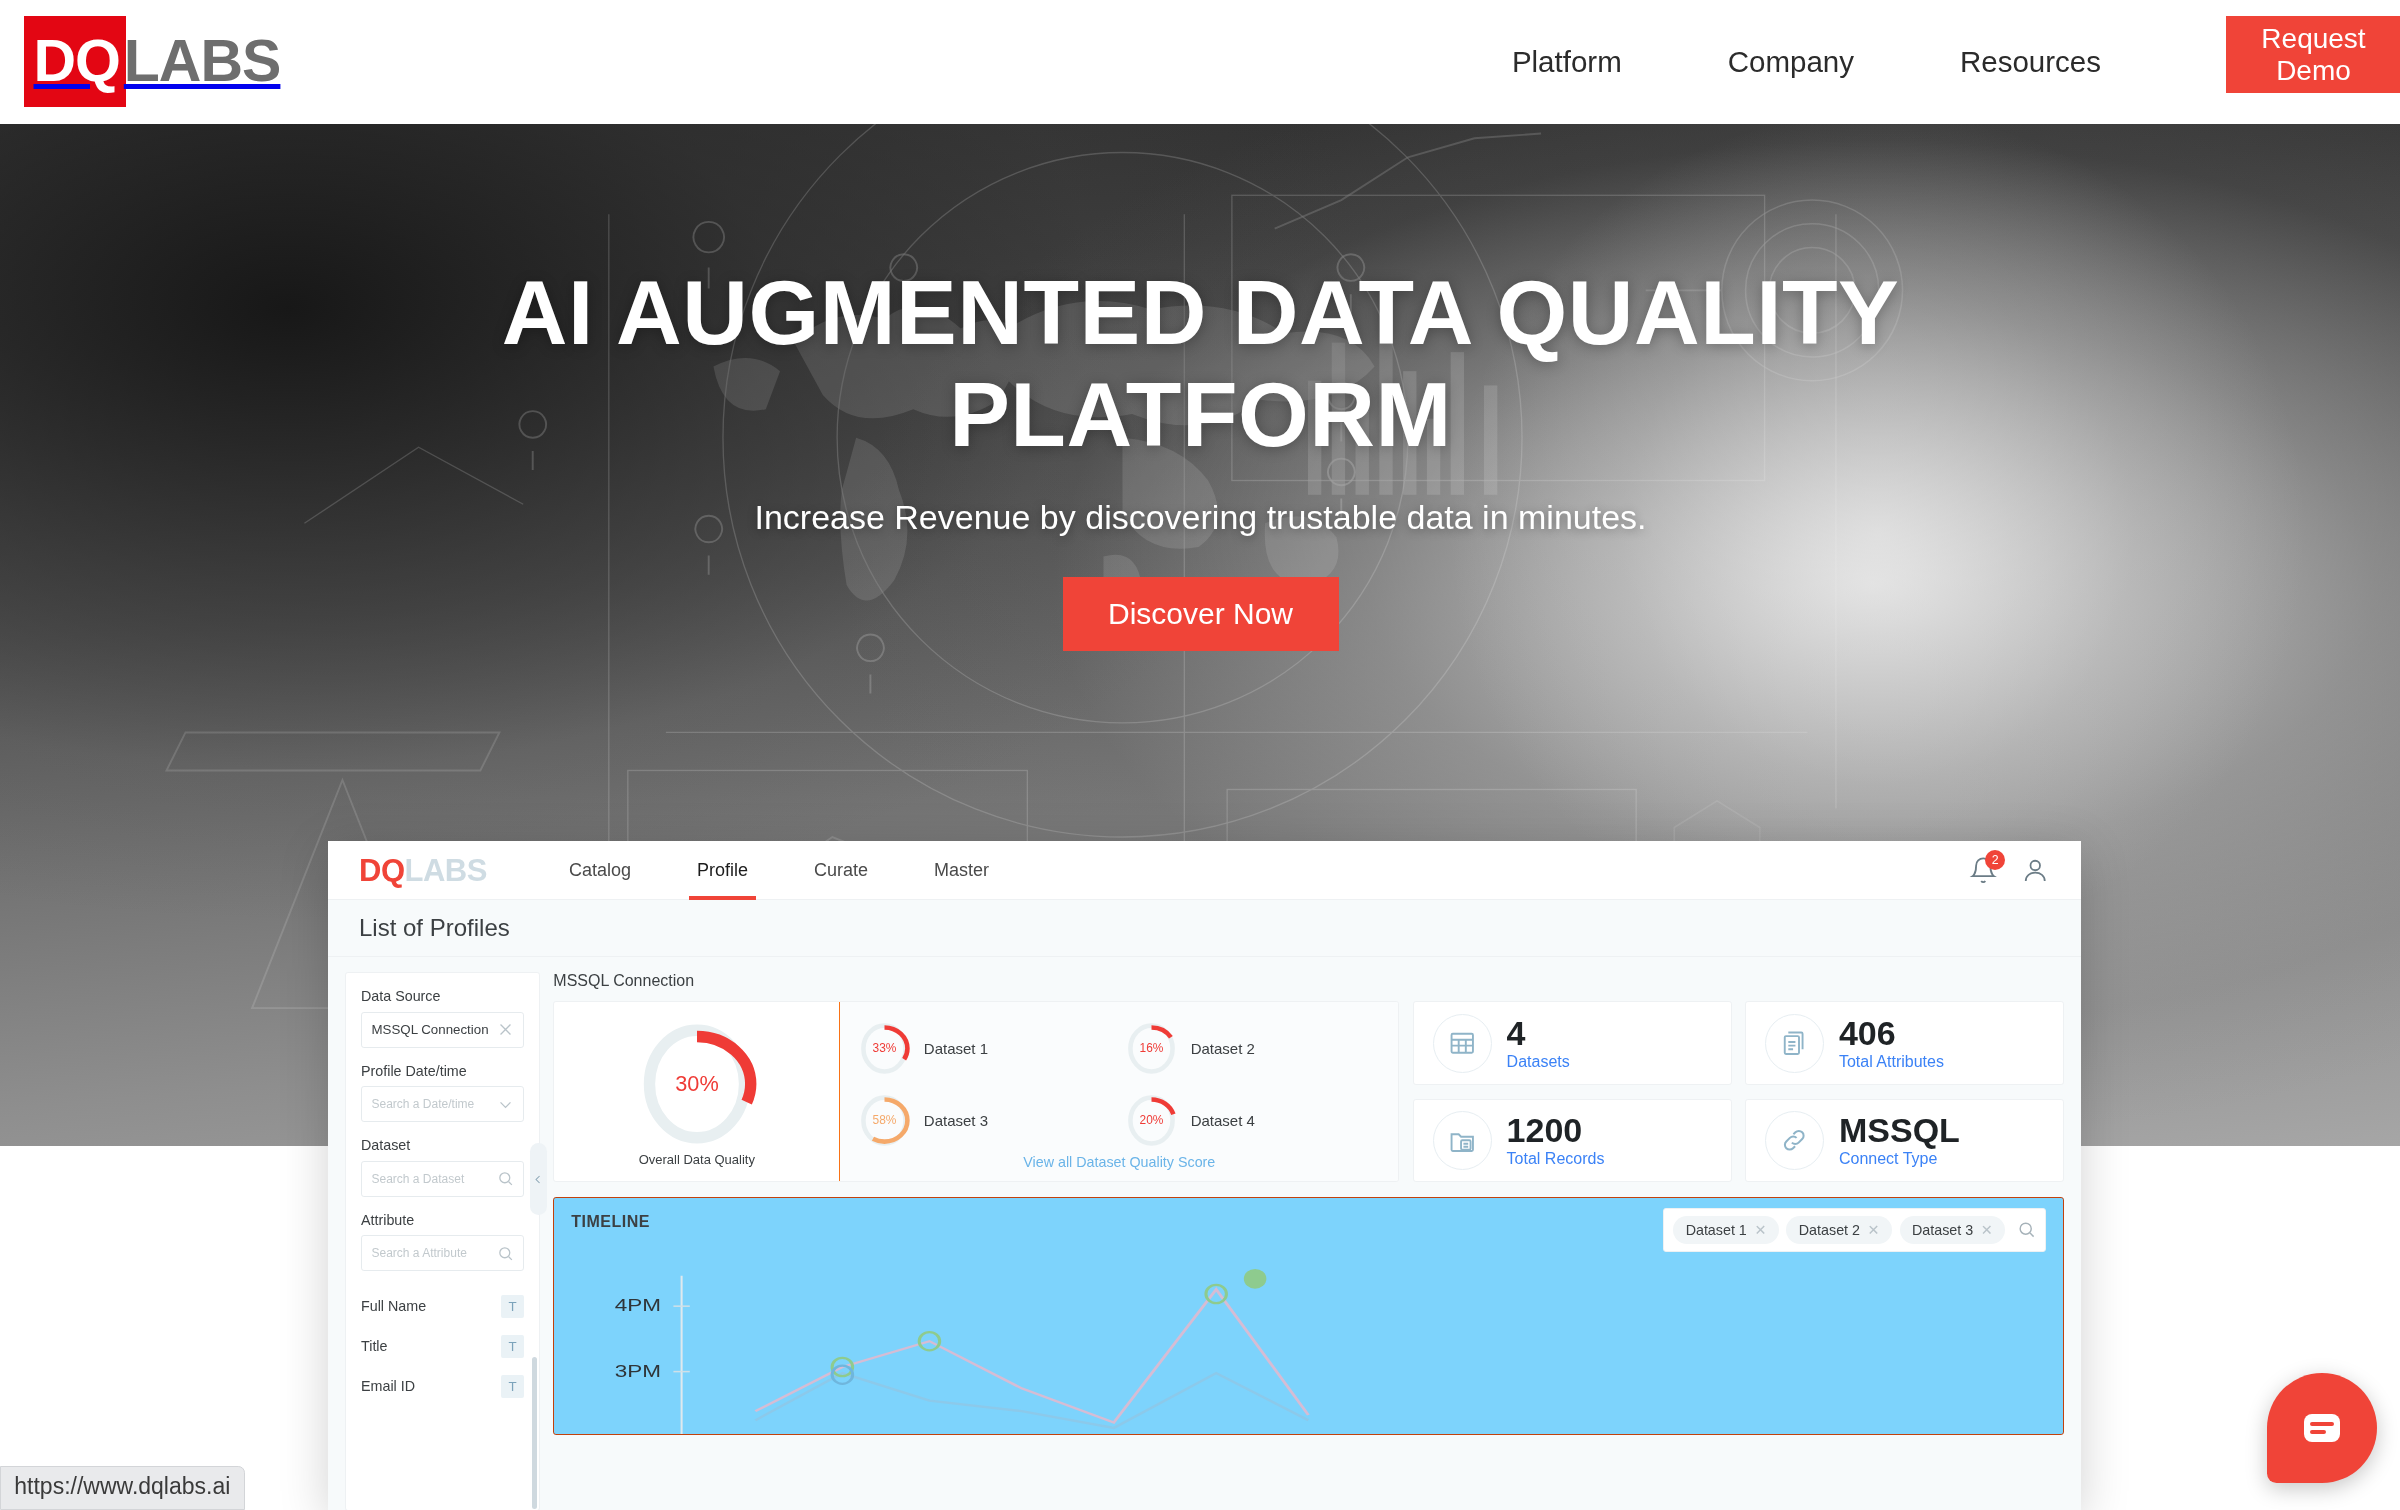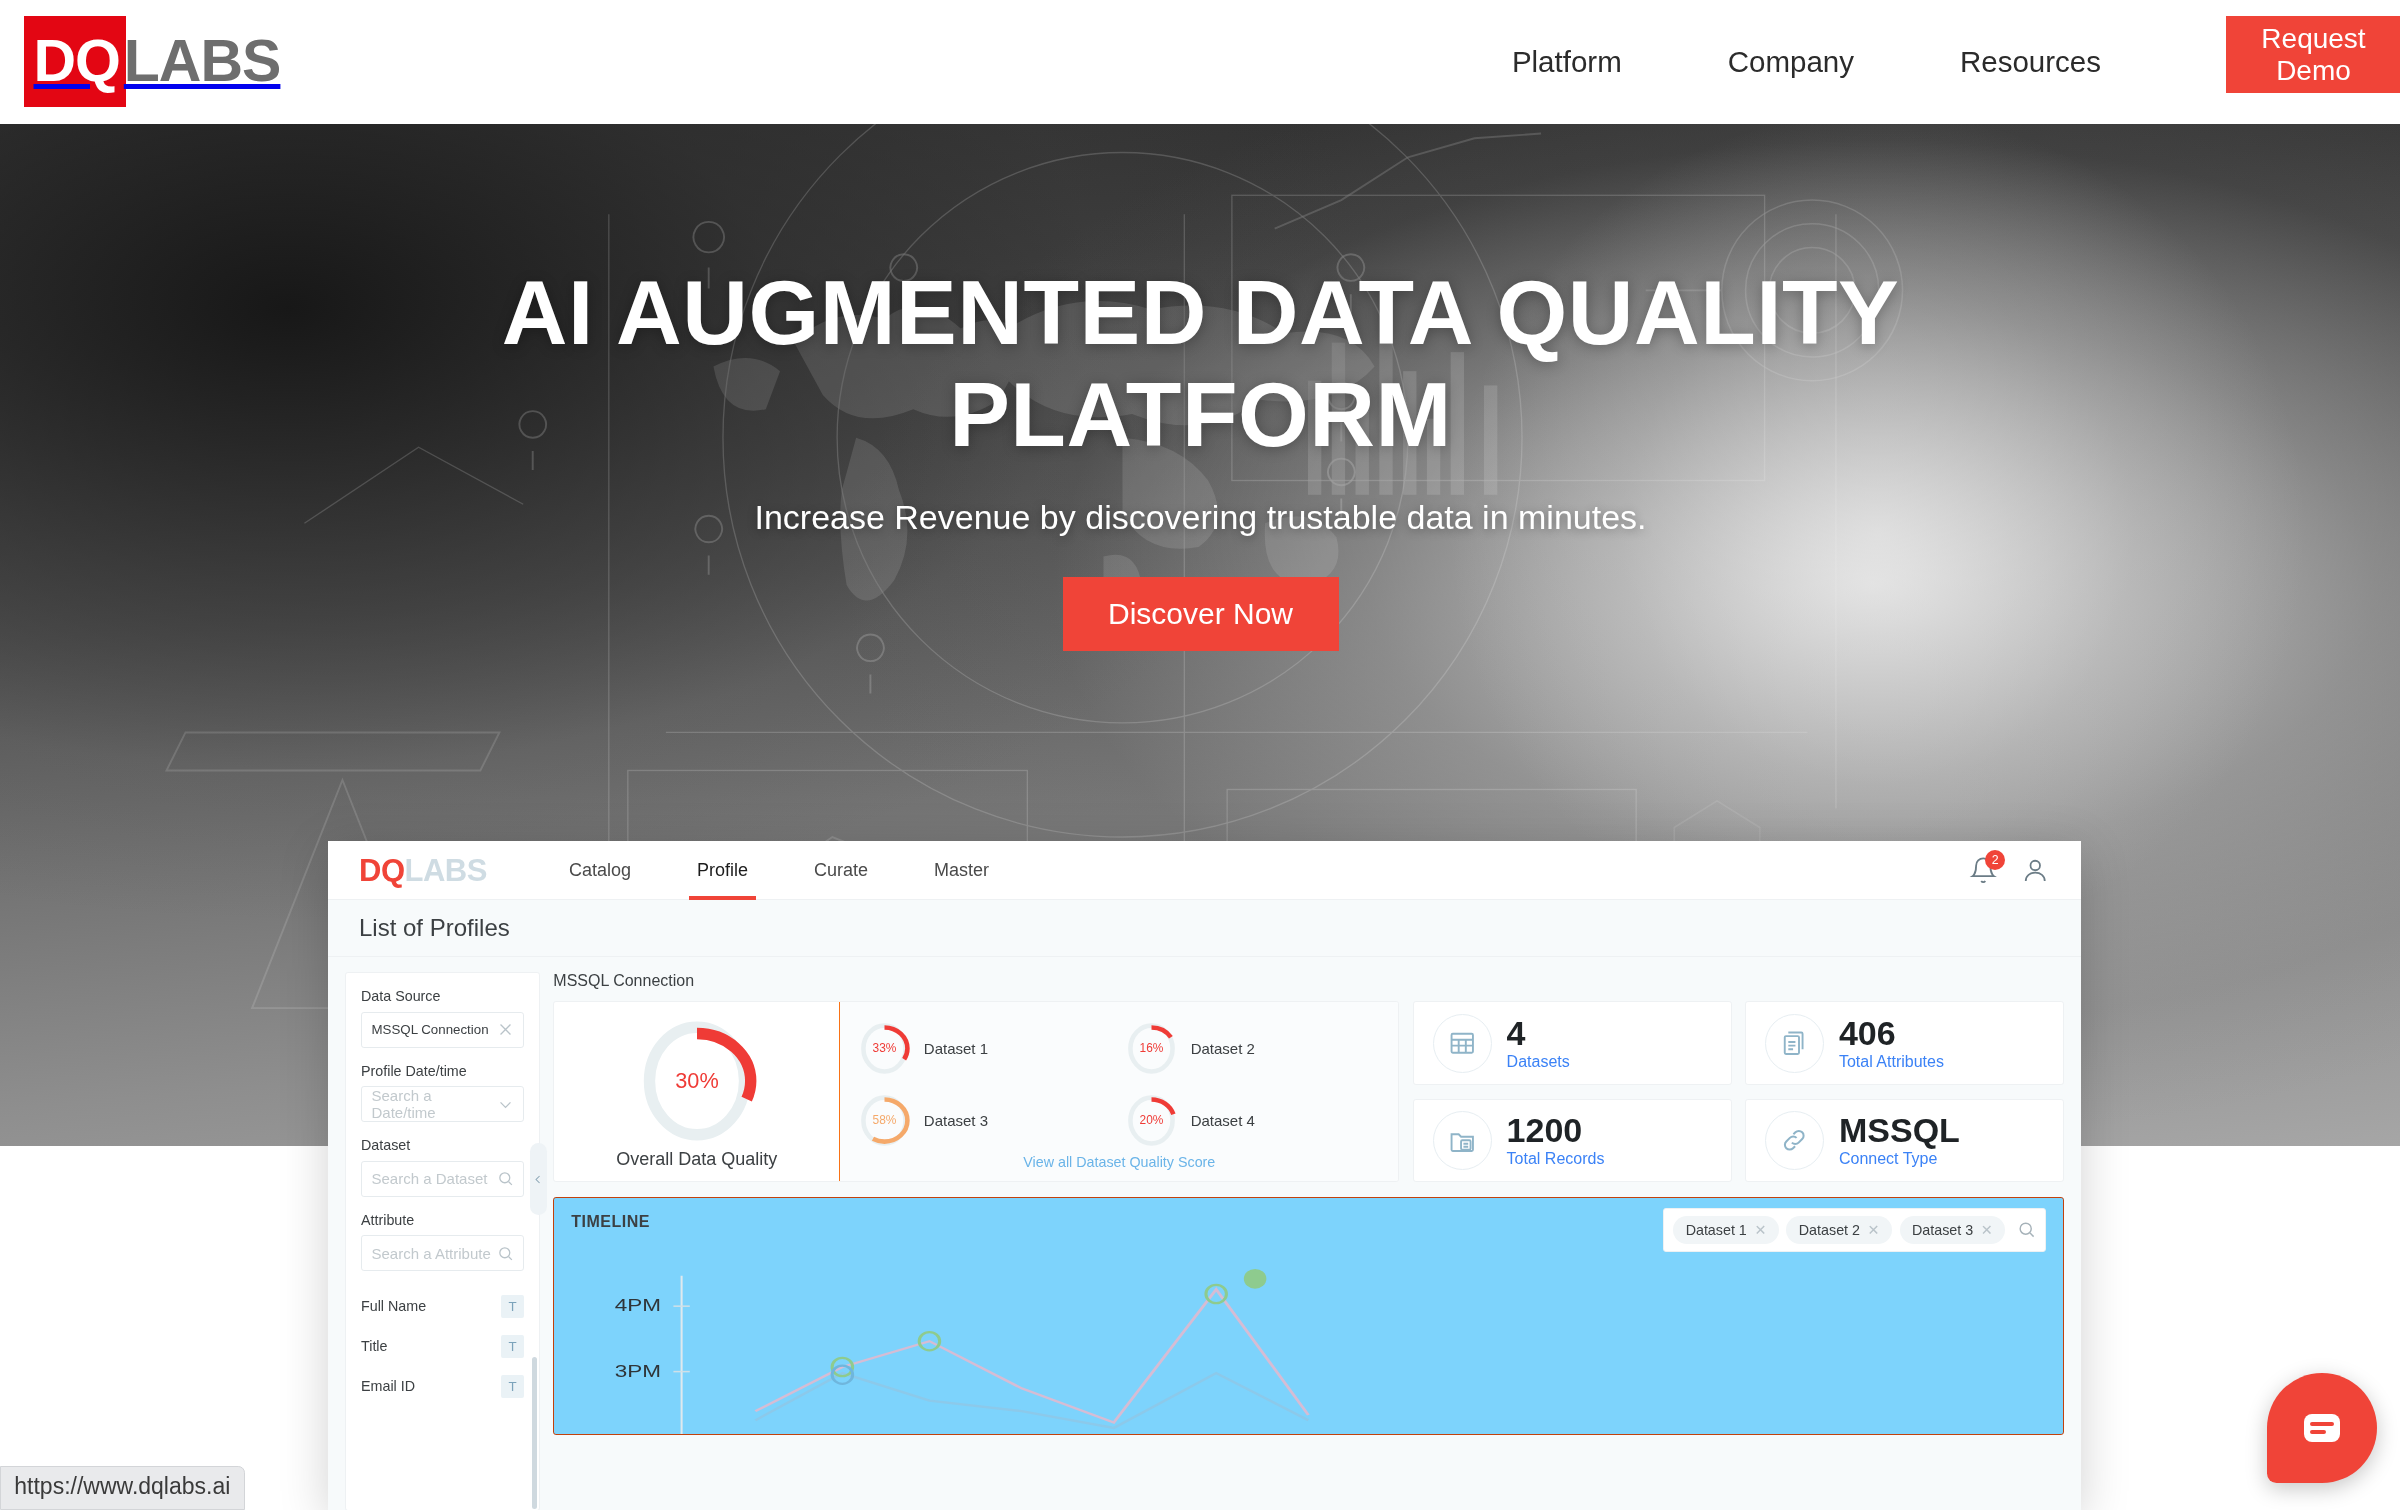--- a/index.html
+++ b/index.html
@@ -151,21 +151,21 @@
     border: 1px solid #eef1f3; border-radius: 2.9px;
     padding: 15px 15px 0 15px; position: relative;
   }
   .fld-label { font-size: 14.3px; color: #3c4043; margin-bottom: 7.6px; }
   .fld-box {
     height: 36px; border: 1px solid #e6ebee; border-radius: 2.9px;
     display: flex; align-items: center; padding: 0 9.5px;
     margin-bottom: 15px; background: #fff;
   }
   .fld-box .val { font-size: 13.3px; color: #3c4043; flex: 1; }
-  .fld-box .ph { font-size: 15px; color: #c2c9cd; flex: 1; }
+  .fld-box .ph { font-size: 12px; color: #c2c9cd; flex: 1; }
   .fld-ic { width: 17px; height: 17px; color: #b9c3c9; flex: 0 0 auto; }
   .attr-row {
     display: flex; align-items: center; justify-content: space-between;
     height: 40px; font-size: 14.3px; color: #3c4043;
   }
   .type-chip {
     width: 23px; height: 23px; background: #eaf2f6;
     color: #7ba3bb; font-size: 13.3px; border-radius: 1.9px;
     display: flex; align-items: center; justify-content: center;
   }
@@ -186,21 +186,21 @@
   .cards-row { display: flex; gap: 13.3px; align-items: stretch; }
   .quality-card {
     flex: 0 0 846px; height: 181px; background: #ffffff;
     border: 1px solid #eef1f3; border-radius: 2.9px;
     display: flex; overflow: hidden;
   }
   .gauge-pane {
     width: 285px; display: flex; flex-direction: column;
     align-items: center; justify-content: center; padding-top: 5.7px;
   }
-  .gauge-label { font-size: 18px; color: #3c4043; margin-top: 5.7px; }
+  .gauge-label { font-size: 13px; color: #3c4043; margin-top: 5.7px; }
   .mini-pane {
     flex: 1; background: #fafcfd; border-left: 1px solid #f97316;
     padding: 13.3px 15px 5.7px 15px;
     display: flex; flex-direction: column;
   }
   .mini-grid {
     display: grid; grid-template-columns: 1fr 1fr;
     row-gap: 5.7px; column-gap: 5.7px; flex: 1;
   }
   .mini-item { display: flex; align-items: center; gap: 9.5px; }

